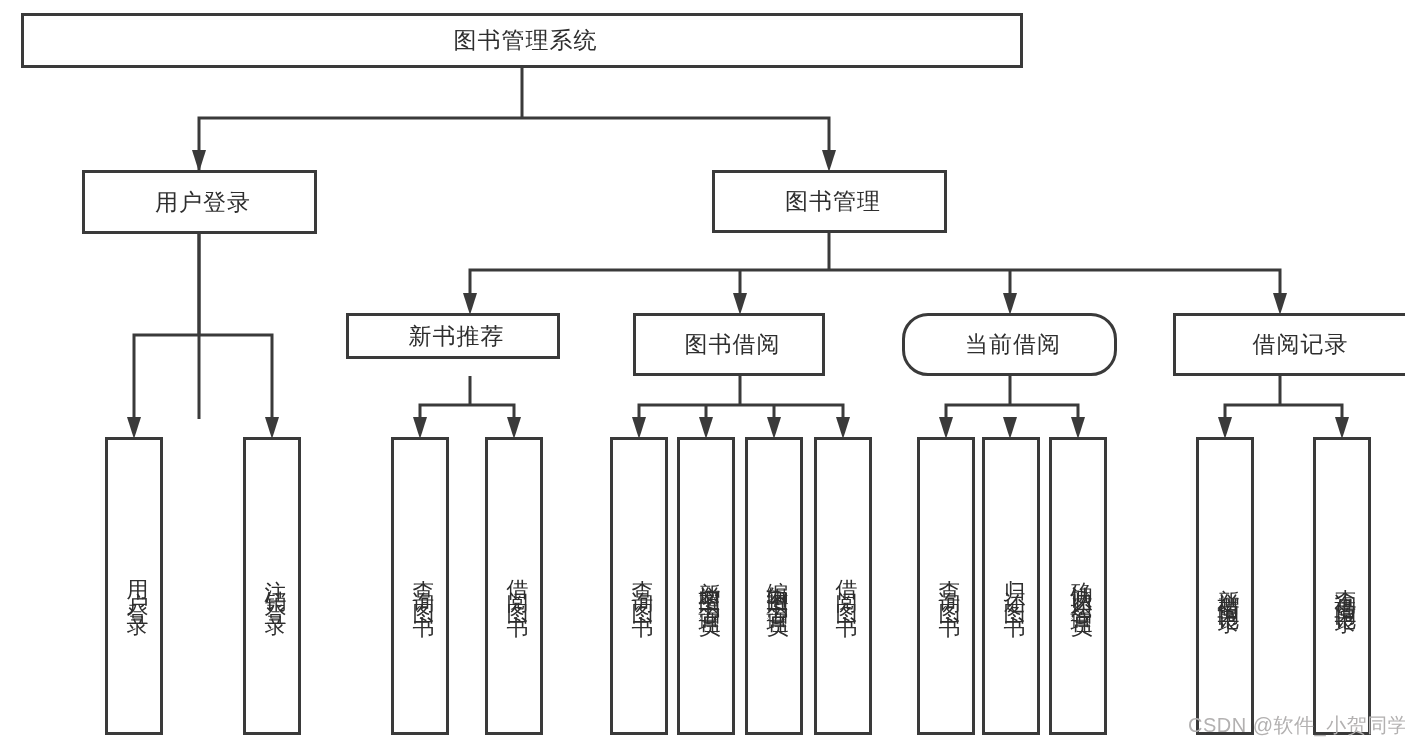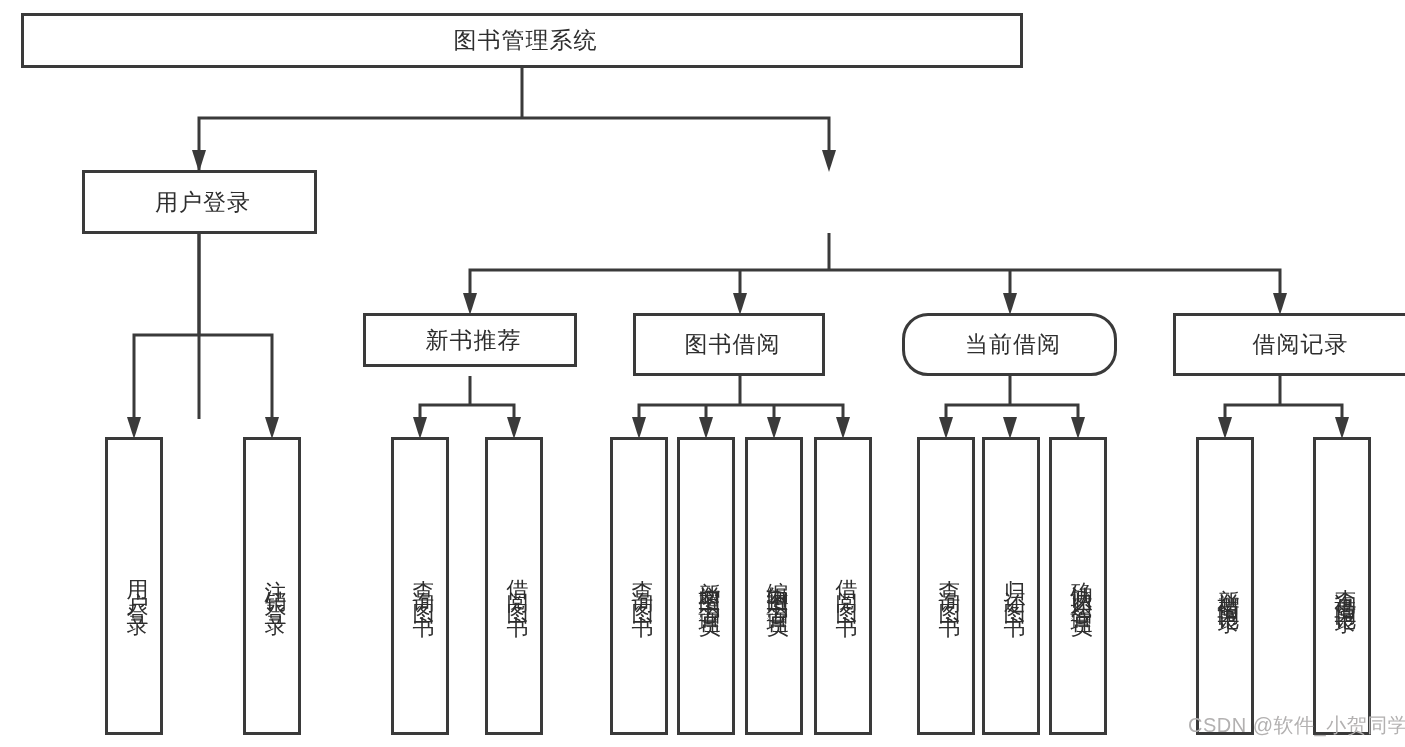--- a/index.html
+++ b/index.html
@@ -49,21 +49,21 @@
     letter-spacing: 12px;
     white-space: nowrap;
   }
   .v-node .node-label.tight {
     letter-spacing: 5px;
   }
   
   .root      { left: 21px;   top: 13px;  width: 1002px; height: 55px; }
   .n-userlogin { left: 82px;  top: 170px; width: 235px; height: 64px; }
   .n-bookmgmt  { left: 712px; top: 170px; width: 235px; height: 63px; }
-  .n-newbook   { left: 363px; top: 313px; width: 214px; height: 54px; }
+  .n-newbook   { left: 346px; top: 313px; width: 214px; height: 46px; }
   .n-borrowing { left: 633px; top: 313px; width: 192px; height: 63px; }
   .n-current   { left: 902px; top: 313px; width: 215px; height: 63px; border-radius: 26px; }
   .n-records   { left: 1173px;top: 313px; width: 248px; height: 63px; text-align: center; }
   
   .t-userlogin { left: 105px; }
   .t-logout    { left: 243px; }
   .t-nb-query  { left: 391px; }
   .t-nb-borrow { left: 485px; }
   .t-bb-query  { left: 610px; }
   .t-bb-add    { left: 677px; }
@@ -130,20 +130,23 @@
     </g>
   </svg>
 
   <div class="node h-node root">
     <span class="node-label">图书管理系统</span>
   </div>
 
   <div class="node h-node n-userlogin">
     <span class="node-label">用户登录</span>
   </div>
+  <div class="node h-node n-bookmgmt">
+    <span class="node-label">图书管理</span>
+  </div>
 
   <div class="node h-node n-newbook">
     <span class="node-label">新书推荐</span>
   </div>
   <div class="node h-node n-borrowing">
     <span class="node-label">图书借阅</span>
   </div>
   <div class="node h-node n-current">
     <span class="node-label">当前借阅</span>
   </div>

